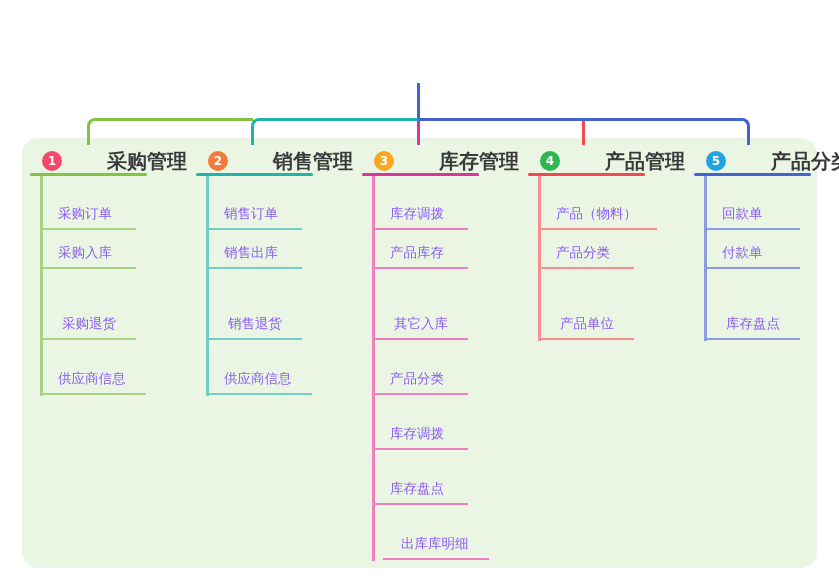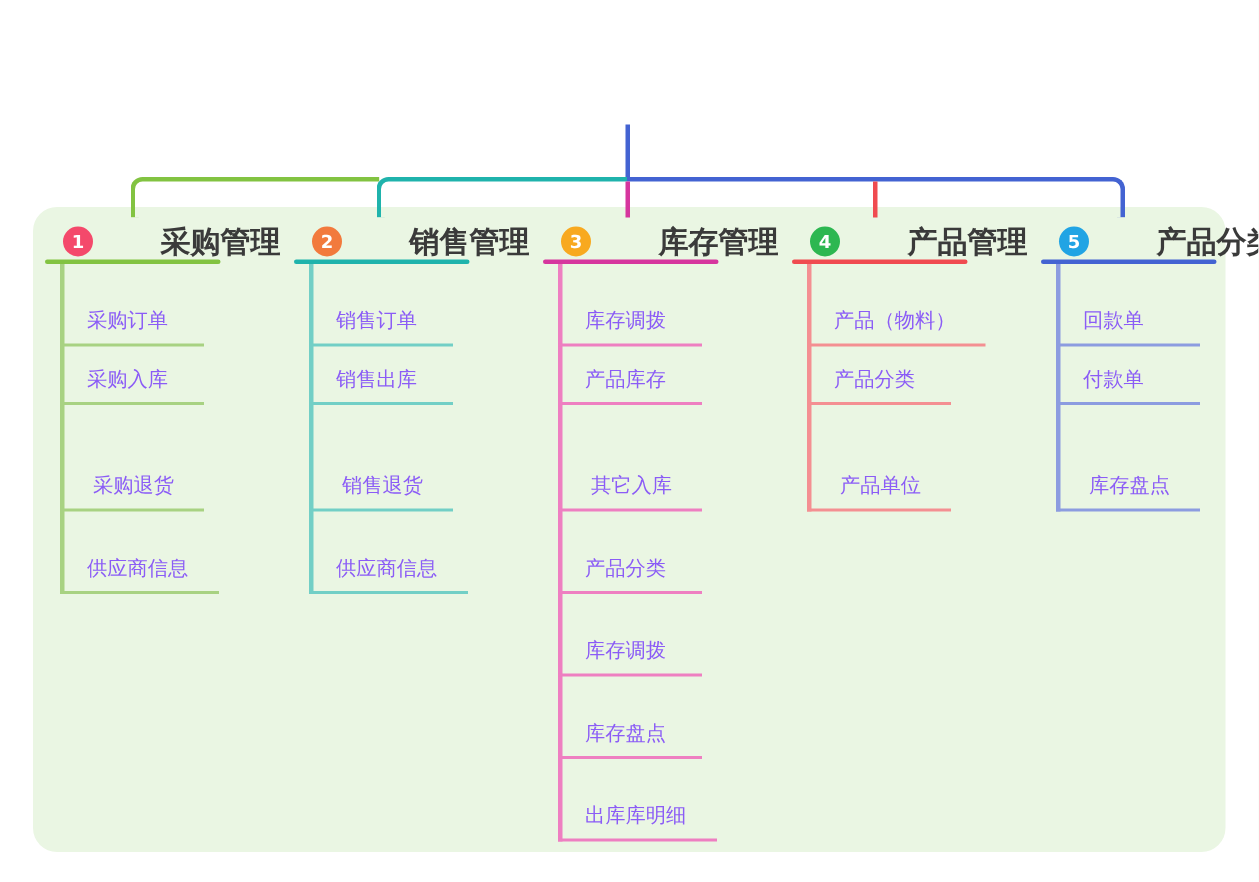--- a/index.html
+++ b/index.html
@@ -36,21 +36,21 @@
   .badge{width:20px;height:20px;border-radius:50%;background:var(--badge);color:#fff;
          font-size:12px;font-weight:bold;display:flex;align-items:center;justify-content:center;
          flex:0 0 20px;}
   .btitle{font-size:20px;font-weight:600;color:#3a3a3a;margin-left:36px;}
   .t-underline{position:absolute;left:0;top:23px;width:117px;height:3px;background:var(--line);
                border-radius:2px;}
   .vline{position:absolute;left:10px;top:26px;width:3px;background:var(--line-light);}
   .v3{height:165px;} .v4{height:220px;} .v7{height:385px;}
   .crow{position:absolute;left:10px;white-space:nowrap;}
   .r0{top:53px;} .r1{top:92px;} .r2{top:163px;text-align:right;} .r3{top:218px;}
-  .r4{top:273px;} .r5{top:328px;} .r6{top:383px;}
+  .r4{top:273px;} .r5{top:328px;} .r6{top:383px;margin-left:11px;}
   .clabel{display:inline-block;min-width:58px;padding:0 20px 5px 18px;line-height:20px;
           font-size:13.5px;color:#8b5cf6;border-bottom:2.5px solid var(--line-light);
           cursor:pointer;}
 </style>
 </head>
 <body>
 
 <div class="canvas">
 
   <div class="panel" style="background: rgb(234, 246, 227);"></div>

